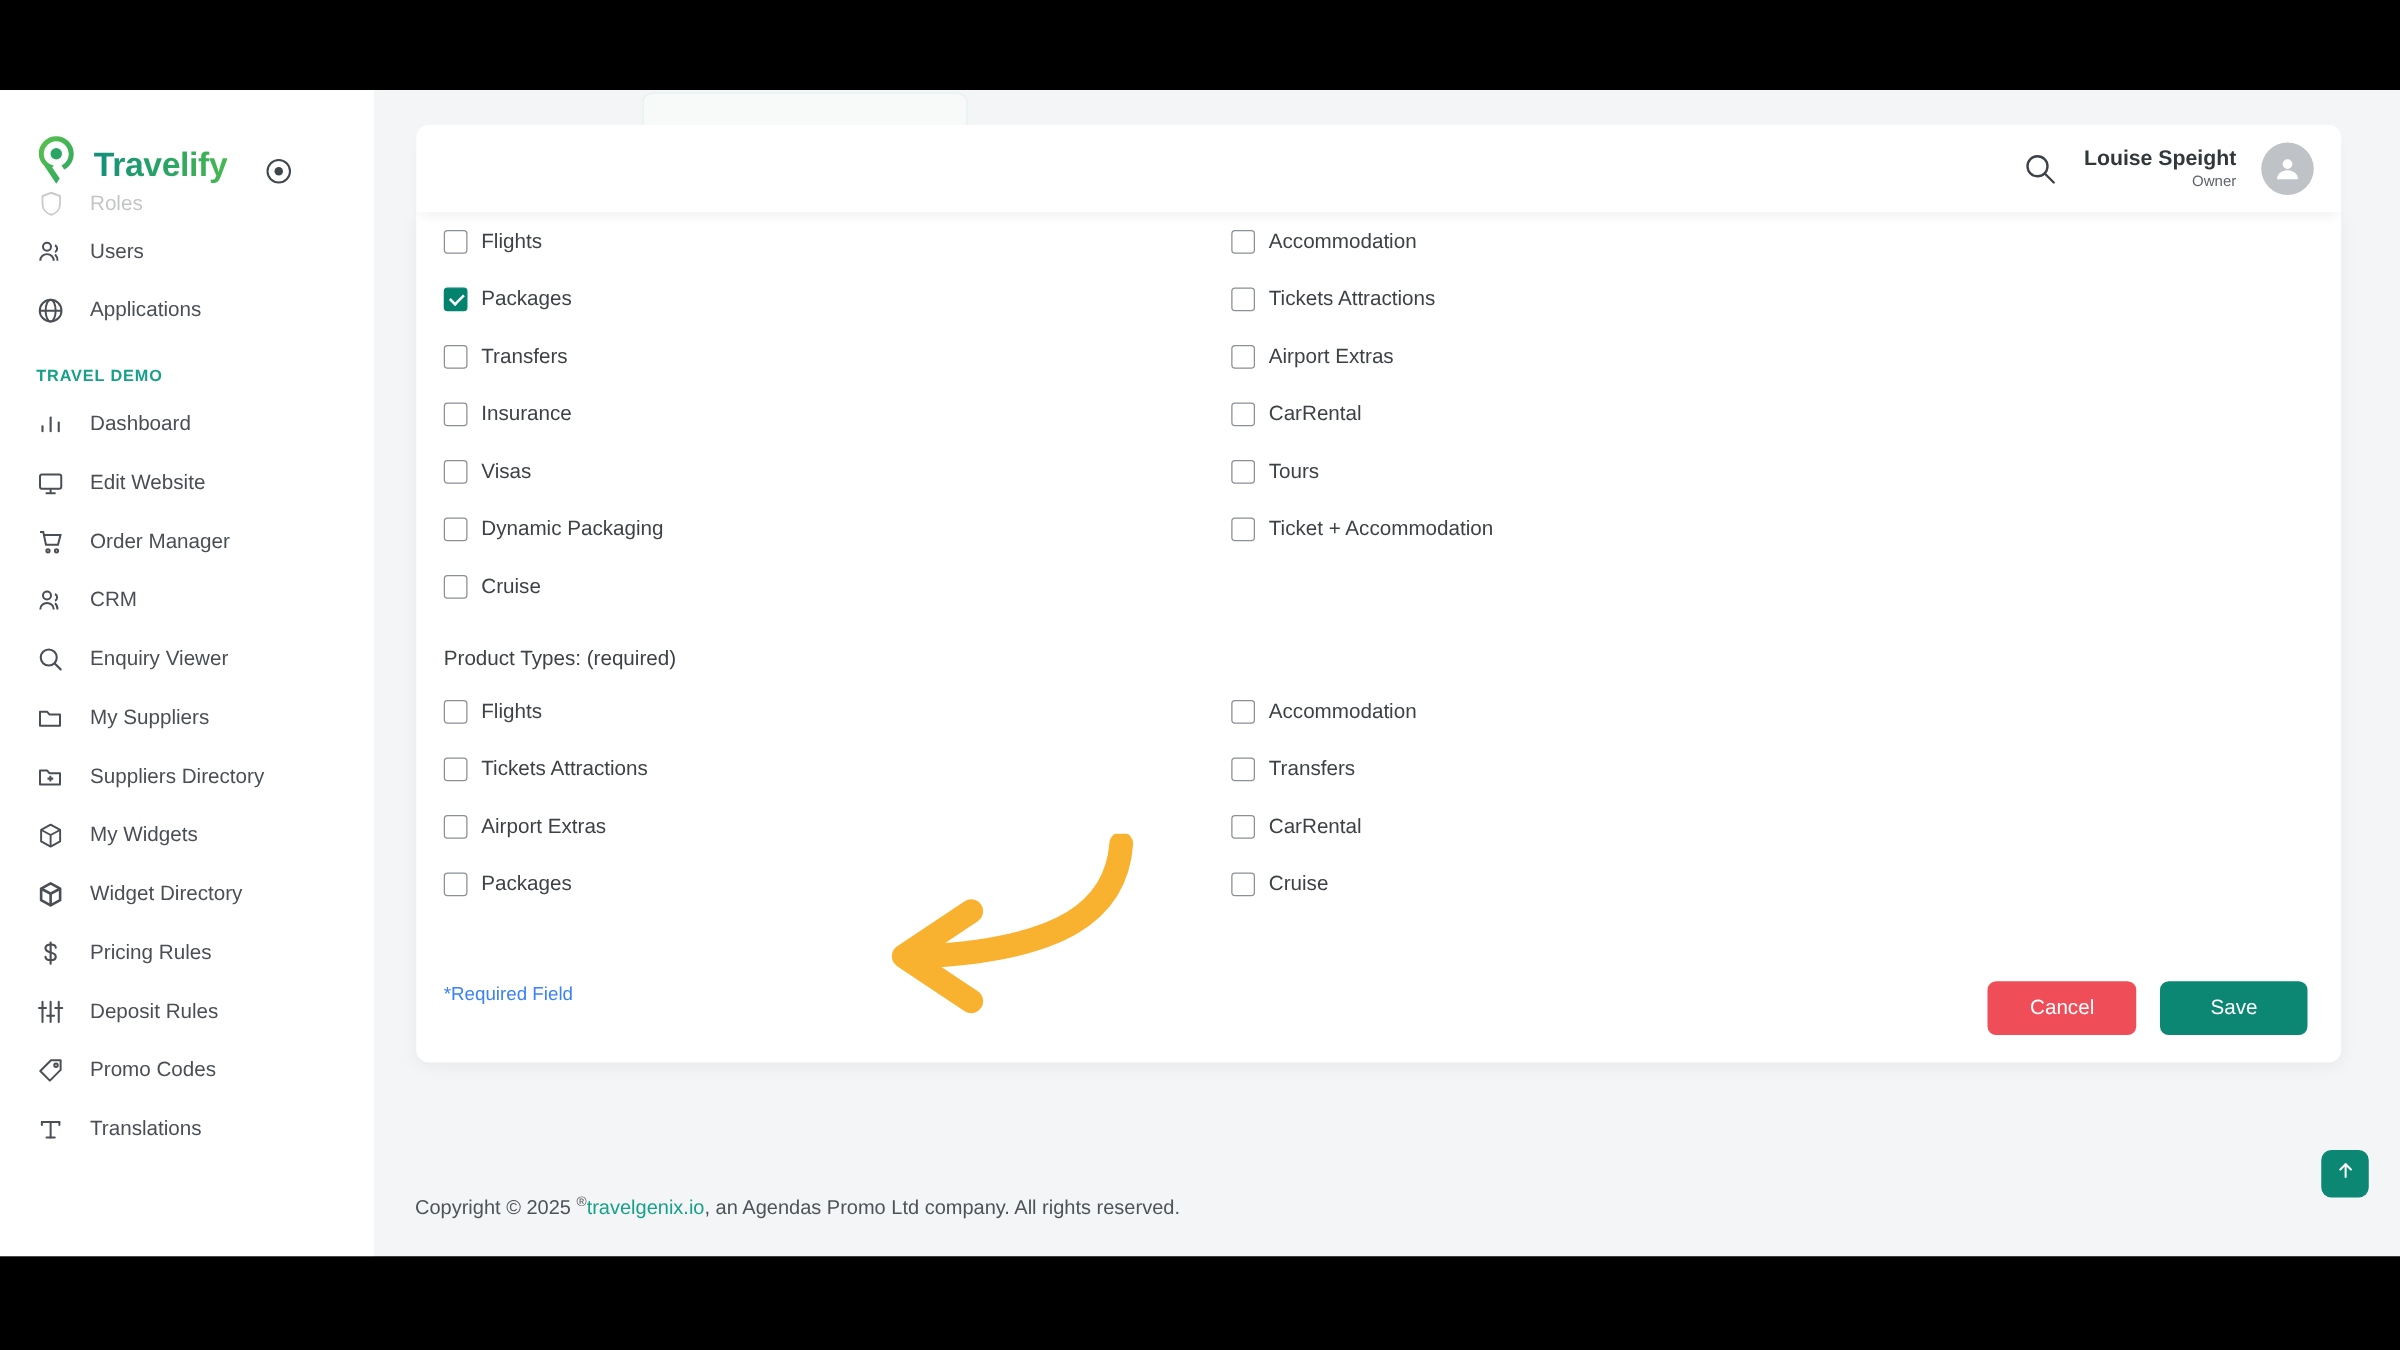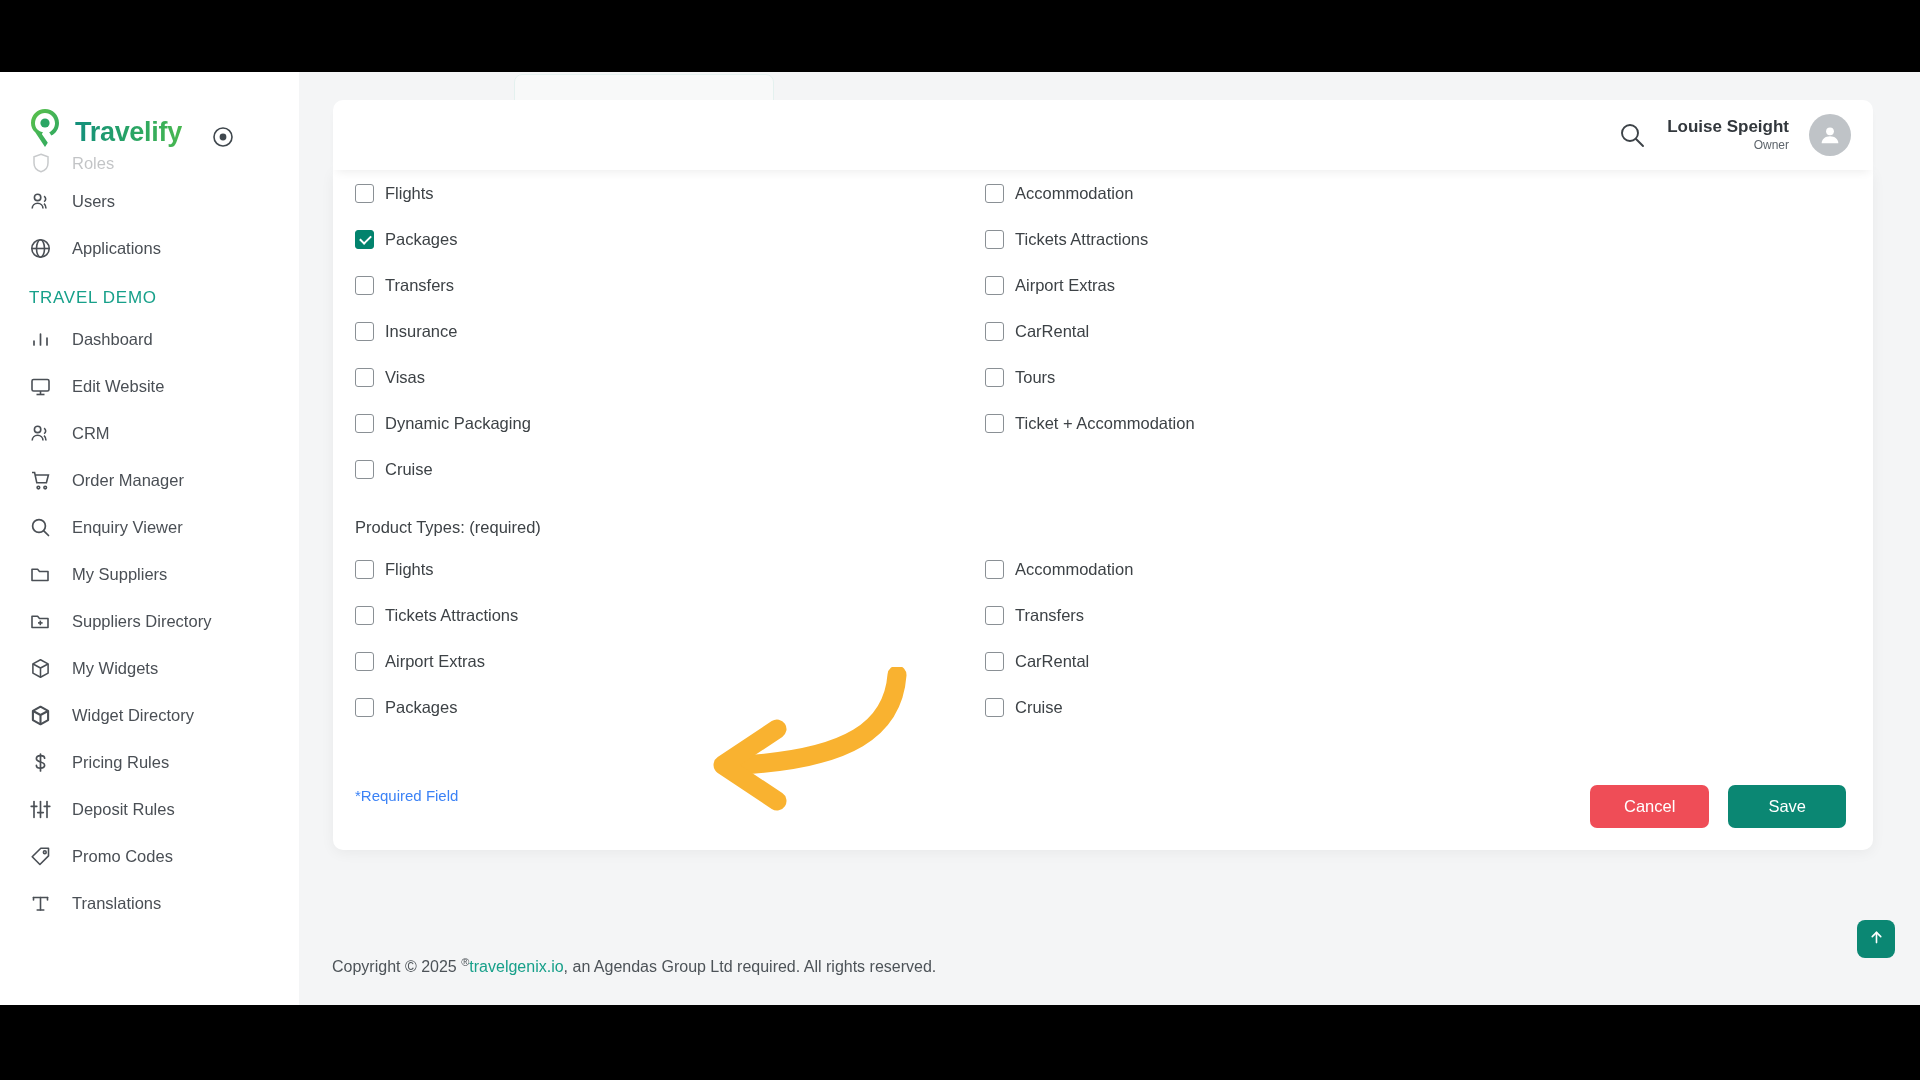--- a/index.html
+++ b/index.html
@@ -50,22 +50,22 @@
     color: #4a4f55;
     font-size: 16.5px;
     cursor: pointer;
     white-space: nowrap;
   }
   .nav-item.faded { opacity: 0.33; }
   .nav-item .ico { width: 23px; height: 23px; flex: 0 0 auto; display:flex; align-items:center; justify-content:center; }
   .nav-item .ico svg { display:block; }
   .nav-group-label {
     padding-left: 29px;
-    font-size: 17px;
-    font-weight: normal;
+    font-size: 13px;
+    font-weight: bold;
     letter-spacing: 0.7px;
     color: #17a08a;
     height: 44px;
     display: flex; align-items: flex-end;
     padding-bottom: 8px;
   }
   .nav-item.first-partial { height: 30px; align-items: center; overflow: hidden; }
 
   
   #main {
@@ -288,38 +288,38 @@
             <rect x="3" y="4.5" width="17" height="11.5" rx="1.6"></rect>
               <line x1="11.5" y1="16" x2="11.5" y2="19.5"></line>
               <line x1="7.5" y1="19.5" x2="15.5" y2="19.5"></line>
           </svg>
         </span>
         <span>Edit Website</span>
       </div>
 
       <div class="nav-item">
         <span class="ico">
+          <svg viewBox="0 0 23 23" width="23" height="23" fill="none" stroke="#4a4f55" stroke-width="1.6">
+            <path d="M3 3.5h2.6l2.2 10.3h9.6L19.4 6H6.2"></path>
+              <circle cx="9.4" cy="18.6" r="1.3"></circle>
+              <circle cx="16.2" cy="18.6" r="1.3"></circle>
+          </svg>
+        </span>
+        <span>Order Manager</span>
+      </div>
+
+      <div class="nav-item">
+        <span class="ico">
           <svg viewBox="0 0 23 23" width="23" height="23">
             <circle cx="8.6" cy="7.4" r="3.2" fill="none" stroke="#4a4f55" stroke-width="1.6"></circle>
             <path d="M3.2 18.6c0-3.1 2.4-5.3 5.4-5.3s5.4 2.2 5.4 5.3" fill="none" stroke="#4a4f55" stroke-width="1.6"></path>
             <path d="M15 6.2a3 3 0 010 5.4M17 18.6c0-2.4-.8-4-2-5" fill="none" stroke="#4a4f55" stroke-width="1.6"></path>
           </svg>
         </span>
         <span>CRM</span>
-      </div>
-
-      <div class="nav-item">
-        <span class="ico">
-          <svg viewBox="0 0 23 23" width="23" height="23" fill="none" stroke="#4a4f55" stroke-width="1.6">
-            <path d="M3 3.5h2.6l2.2 10.3h9.6L19.4 6H6.2"></path>
-              <circle cx="9.4" cy="18.6" r="1.3"></circle>
-              <circle cx="16.2" cy="18.6" r="1.3"></circle>
-          </svg>
-        </span>
-        <span>Order Manager</span>
       </div>
 
       <div class="nav-item">
         <span class="ico">
           <svg viewBox="0 0 23 23" width="23" height="23" fill="none" stroke="#4a4f55" stroke-width="1.7">
             <circle cx="10" cy="10" r="6.4"></circle>
               <line x1="14.8" y1="14.8" x2="19.5" y2="19.5" stroke-linecap="round"></line>
           </svg>
         </span>
         <span>Enquiry Viewer</span>
@@ -550,21 +550,21 @@
       </span>
     </header>
 
     <svg id="annot-arrow" viewBox="0 0 240 170">
       <path d="M218 8 C214 62 170 92 62 98" fill="none" stroke="#f9b230" stroke-width="19" stroke-linecap="round"></path>
       <path d="M98 62 L44 98 L98 134" fill="none" stroke="#f9b230" stroke-width="19" stroke-linecap="round" stroke-linejoin="round"></path>
     </svg>
   </main>
 
   <footer id="footer">
-    <span><span>Copyright © 2025 </span><span class="reg-mark">®</span><a href="#">travelgenix.io</a><span>, an Agendas Group Ltd required. All rights reserved.</span></span>
+    <span><span>Copyright © 2025 </span><span class="reg-mark">®</span><a href="#">travelgenix.io</a><span>, an Agendas Promo Ltd company. All rights reserved.</span></span>
   </footer>
 
   <div id="scroll-top">
     <span>
       <svg viewBox="0 0 20 20" width="17" height="17" stroke="#fff" stroke-width="1.9" fill="none" stroke-linecap="round" stroke-linejoin="round">
         <line x1="10" y1="16" x2="10" y2="4"></line>
           <polyline points="5,9 10,4 15,9"></polyline>
       </svg>
     </span>
   </div>

